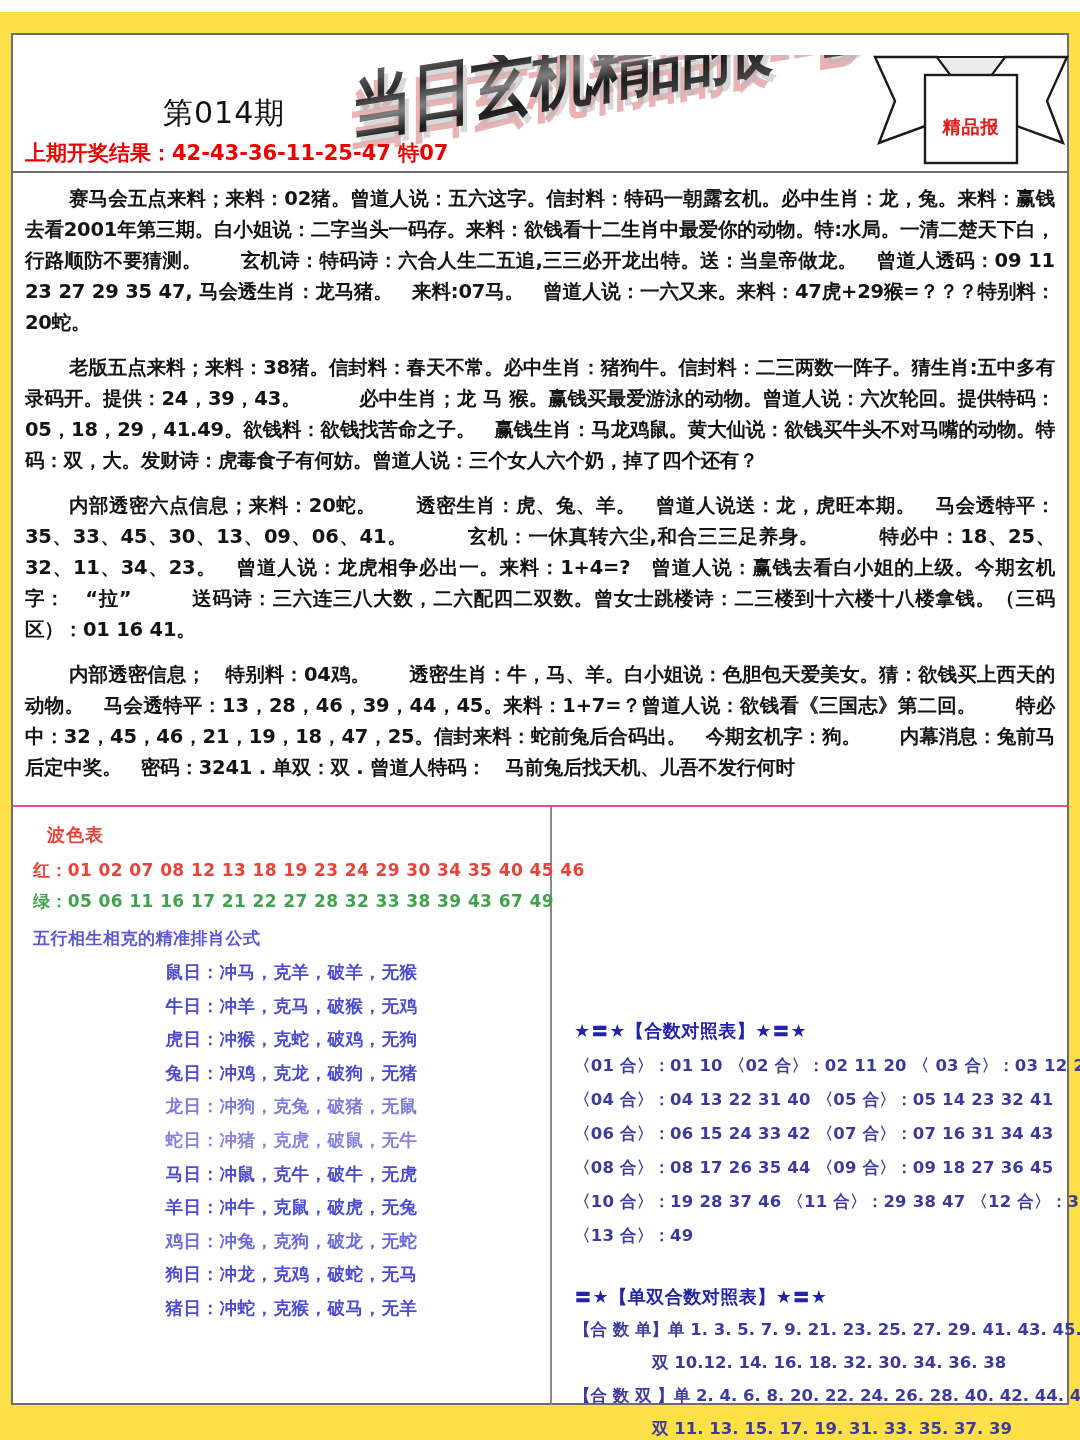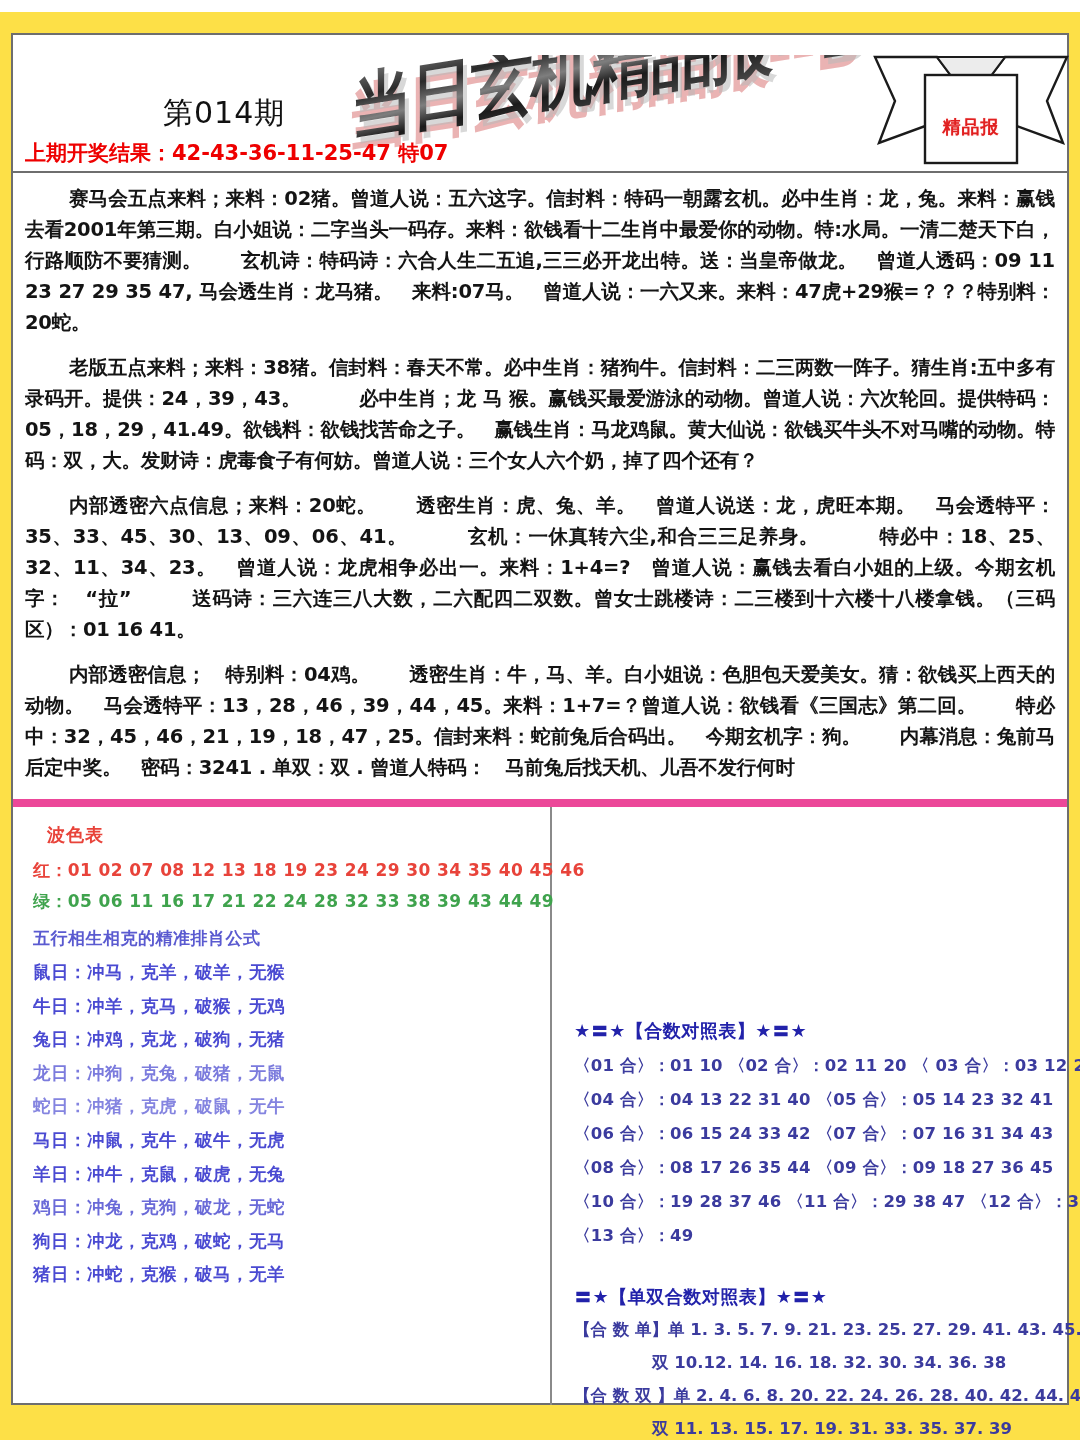--- a/index.html
+++ b/index.html
@@ -122,21 +122,21 @@
     color: #e02020;
     letter-spacing: 1px;
     text-shadow: 0 0 1px rgba(255,120,120,.7);
   }
 
   
   .body-text {
     position: absolute;
     left: 0; top: 138px;
     width: 100%; height: 634px;
-    border-bottom: 8px solid #ec4899;
+    border-bottom: 2px solid #ec4899;
     padding: 10px 12px 4px 12px;
     background: #ffffff;
   }
   .para {
     font-size: 19.5px;
     line-height: 31px;
     color: #141414;
     font-weight: 700;
     letter-spacing: -0.2px;
     text-align: justify;
@@ -193,20 +193,21 @@
     margin: 10px 0 6px 0;
     letter-spacing: .5px;
   }
   .zodiac-line {
     font-size: 17.5px;
     font-weight: 700;
     color: #4a4ad2;
     line-height: 33.6px;
     white-space: nowrap;
     letter-spacing: .5px;
+    text-align: center;
   }
   .zodiac-line.fade1 { color: #6a6ad8; }
   .zodiac-line.fade2 { color: #7b7bdd; }
   .zodiac-line.fade3 { color: #8484e0; }
 
   
   .hs-block { position: absolute; left: 22px; top: 212px; width: 500px; }
   .hs-title {
     font-size: 18px;
     font-weight: 700;
@@ -279,27 +280,28 @@
 
     <div class="lower">
 
       <div class="lower-left">
         <div class="bose-title">波色表</div>
 
         <div class="bose-row bose-red">
           <span class="lbl">红：</span><span>01 02 07 08 12 13 18 19 23 24 29 30 34 35 40 45 46</span>
         </div>
         <div class="bose-row bose-green">
-          <span class="lbl">绿：</span><span>05 06 11 16 17 21 22 24 28 32 33 38 39 43 44 49</span>
+          <span class="lbl">绿：</span><span>05 06 11 16 17 21 22 27 28 32 33 38 39 43 67 49</span>
         </div>
 
         <div class="wuxing-title">五行相生相克的精准排肖公式</div>
 
         <div class="zodiac-line">鼠日：冲马，克羊，破羊，无猴</div>
         <div class="zodiac-line">牛日：冲羊，克马，破猴，无鸡</div>
+        <div class="zodiac-line">虎日：冲猴，克蛇，破鸡，无狗</div>
         <div class="zodiac-line">兔日：冲鸡，克龙，破狗，无猪</div>
         <div class="zodiac-line fade2">龙日：冲狗，克兔，破猪，无鼠</div>
         <div class="zodiac-line fade3">蛇日：冲猪，克虎，破鼠，无牛</div>
         <div class="zodiac-line">马日：冲鼠，克牛，破牛，无虎</div>
         <div class="zodiac-line">羊日：冲牛，克鼠，破虎，无兔</div>
         <div class="zodiac-line fade1">鸡日：冲兔，克狗，破龙，无蛇</div>
         <div class="zodiac-line">狗日：冲龙，克鸡，破蛇，无马</div>
         <div class="zodiac-line">猪日：冲蛇，克猴，破马，无羊</div>
       </div>
 

